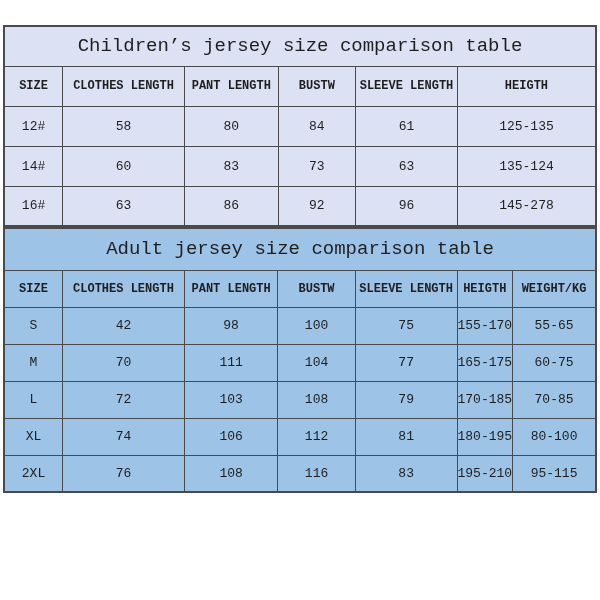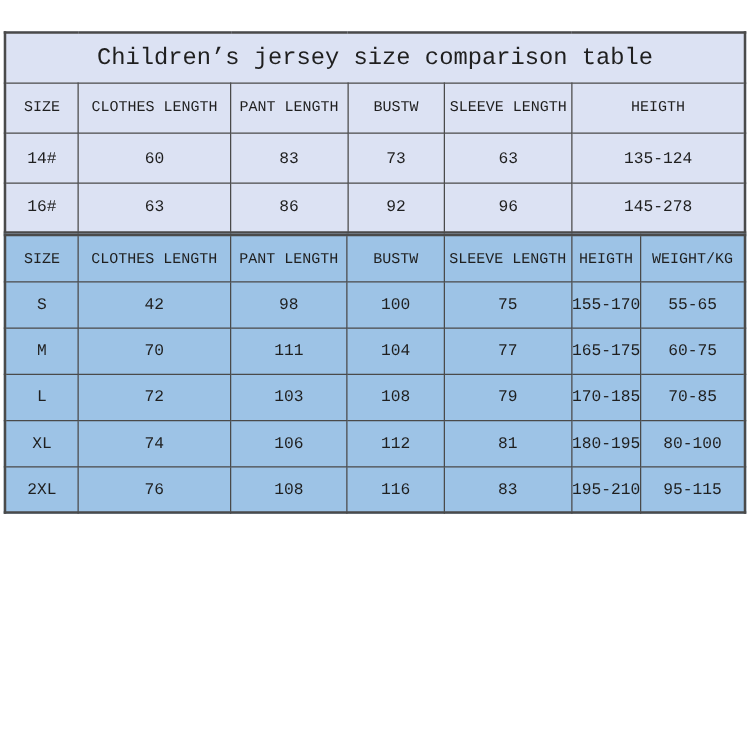--- a/index.html
+++ b/index.html
@@ -37,21 +37,21 @@
   .title-cell {
     font-size: 19px;
     font-weight: normal;
     letter-spacing: 0px;
   }
   .t-children .title-row { height: 40px; }
   .t-adult    .title-row { height: 42px; }
 
   th {
     font-size: 12px;
-    font-weight: normal;
+    font-weight: bold;
   }
   td {
     font-size: 13px;
     font-weight: normal;
   }
   .t-children .header-row  { height: 40px; }
   .t-children tbody tr     { height: 40px; }
   .t-adult .header-row     { height: 37px; }
   .t-adult tbody tr        { height: 37px; }
 </style>
@@ -77,20 +77,28 @@
         <th>SIZE</th>
         <th>CLOTHES LENGTH</th>
         <th>PANT LENGTH</th>
         <th>BUSTW</th>
         <th>SLEEVE LENGTH</th>
         <th>HEIGTH</th>
       </tr>
     </thead>
     <tbody>
         <tr>
+          <td>12#</td>
+          <td>58</td>
+          <td>80</td>
+          <td>84</td>
+          <td>61</td>
+          <td>125-135</td>
+        </tr>
+        <tr>
           <td>14#</td>
           <td>60</td>
           <td>83</td>
           <td>73</td>
           <td>63</td>
           <td>135-124</td>
         </tr>
         <tr>
           <td>16#</td>
           <td>63</td>
@@ -106,20 +114,23 @@
     <colgroup>
       <col style="width:9.9%">
       <col style="width:20.6%">
       <col style="width:15.8%">
       <col style="width:13.1%">
       <col style="width:17.2%">
       <col style="width:9.4%">
       <col style="width:14.1%">
     </colgroup>
     <thead>
+      <tr class="title-row">
+        <td class="title-cell" colspan="7">Adult jersey size comparison table</td>
+      </tr>
       <tr class="header-row">
         <th>SIZE</th>
         <th>CLOTHES LENGTH</th>
         <th>PANT LENGTH</th>
         <th>BUSTW</th>
         <th>SLEEVE LENGTH</th>
         <th>HEIGTH</th>
         <th>WEIGHT/KG</th>
       </tr>
     </thead>

